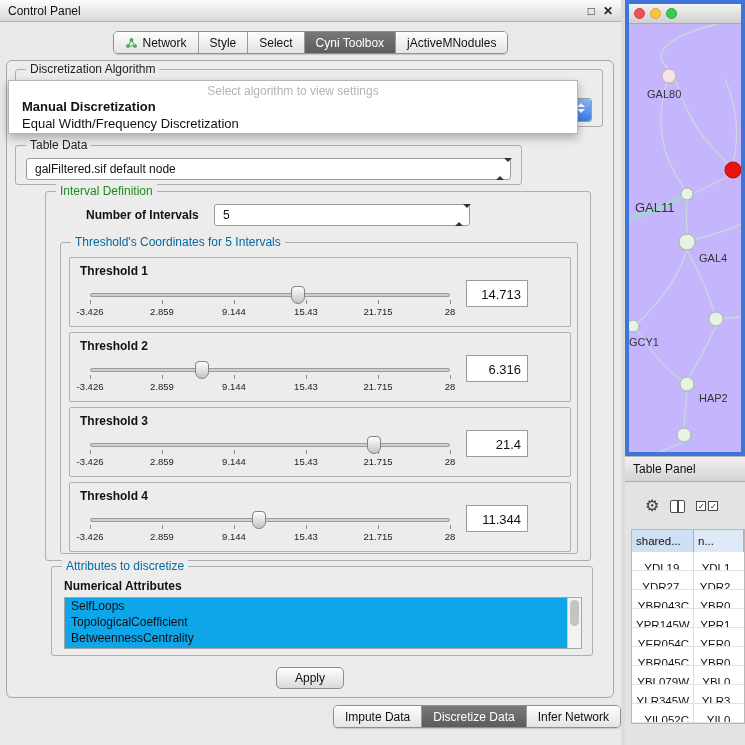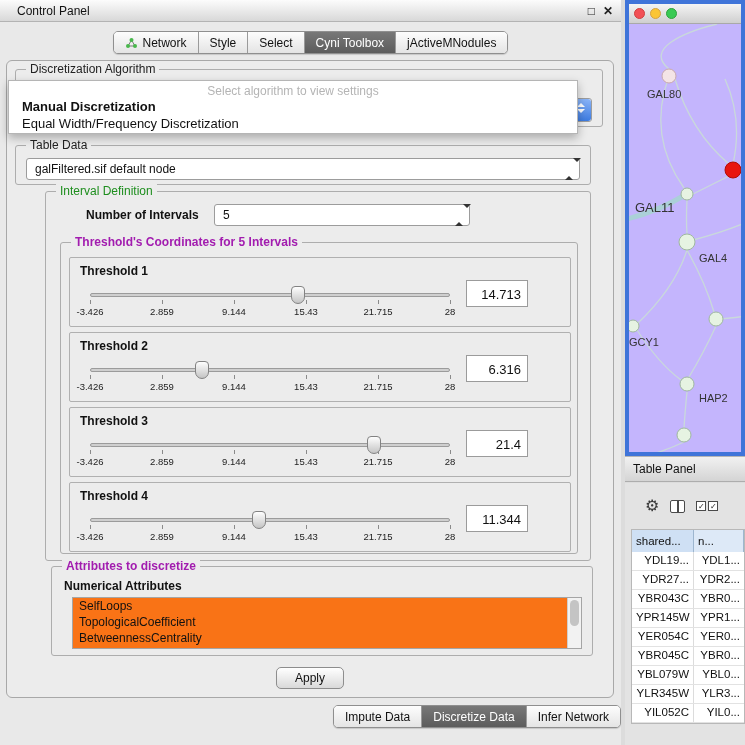--- a/index.html
+++ b/index.html
@@ -15,21 +15,21 @@
   
   .control-panel {
     position:absolute; left:0; top:0; width:621px; height:745px;
     background:#e9e9e9;
   }
   .titlebar {
     height:22px; display:flex; align-items:center; padding:0 8px;
     background:linear-gradient(#fcfcfc,#d8d8d8);
     border-bottom:1px solid #b3b3b3; font-size:12px;
   }
-  .titlebar .tb-title { flex:1;margin-left:9px; }
+  .titlebar .tb-title { flex:1; }
   .tb-btn { font-size:12px; margin-left:8px; color:#222; cursor:default; }
   .tb-close { font-weight:bold; }
 
   .tabs-row { position:absolute; top:31px; left:0; width:100%; display:flex; justify-content:center; }
   .tabbar {
     display:flex; border:1px solid #8f8f8f; border-radius:5px; overflow:hidden;
     height:23px; background:#f3f3f3; box-shadow:0 1px 1px rgba(0,0,0,.15);
   }
   .tab {
     display:flex; align-items:center; gap:5px; padding:0 11px; font-size:12px;
@@ -42,21 +42,21 @@
     position:absolute; left:6px; top:60px; width:608px; height:638px;
     border:1px solid #a8a8a8; border-radius:6px; background:#ececec;
   }
 
   .group { position:absolute; border:1px solid #adadad; border-radius:3px; }
   .group-title {
     position:absolute; top:-8px; left:10px; background:#ececec; padding:0 4px;
     font-size:12px; color:#222; white-space:nowrap;
   }
   .gt-green { color:#1e8e1e; }
-  .gt-blue  { color:#a21caf;font-weight:bold; }
+  .gt-blue  { color:#0369a1; }
 
   .combo {
     position:absolute; background:#fff; border:1px solid #9c9c9c; border-radius:3px;
     font-size:12px; color:#111; padding:0 26px 0 8px; display:flex; align-items:center;
   }
   .stepper { position:absolute; right:5px; top:50%; transform:translateY(-50%); width:9px; }
   .tri-up   { width:0;height:0;border-left:4px solid transparent;border-right:4px solid transparent;border-bottom:4px solid #333;margin:0 auto 2px; }
   .tri-down { width:0;height:0;border-left:4px solid transparent;border-right:4px solid transparent;border-top:4px solid #333;margin:0 auto; }
   .stepper-blue {
     position:absolute; right:0; top:0; bottom:0; width:22px; border-radius:0 3px 3px 0;
@@ -73,21 +73,21 @@
   .dropdown-overlay {
     position:absolute; left:8px; top:80px; width:570px; height:54px;
     background:#fff; border:1px solid #b5b5b5; box-shadow:0 4px 9px rgba(0,0,0,.28);
     z-index:60;
   }
   .dd-placeholder { text-align:center; color:#b4b4b4; font-size:12px; padding-top:3px; }
   .dd-item { font-size:13px; padding:1px 13px; }
   .dd-item.bold { font-weight:bold; }
 
   
-  .tabledata-group { left:8px; top:84px; width:576px; height:40px;text-decoration:underline; }
+  .tabledata-group { left:8px; top:84px; width:507px; height:40px;text-decoration:underline; }
   .tabledata-combo { left:10px; top:12px; right:10px; height:22px; }
 
   
   .interval-group { left:38px; top:130px; width:546px; height:370px; }
   .noi-label { position:absolute; left:40px; top:16px; font-size:12px; font-weight:bold; }
   .noi-combo { left:168px; top:12px; width:256px; height:22px; }
 
   .thresholds-group { position:absolute; left:14px; top:50px; width:518px; height:312px; border:1px solid #adadad; border-radius:3px; }
 
   .threshold-row {
@@ -113,21 +113,21 @@
     position:absolute; left:396px; top:22px; width:62px; height:27px;
     background:#fff; border:1px solid #9b9b9b; font-size:13px;
     text-align:right; padding:6px 6px 0 0;
   }
 
   
   .attr-group { left:44px; top:505px; width:542px; height:90px; }
   .attr-heading { position:absolute; left:12px; top:12px; font-size:12px; font-weight:bold; }
   .listbox {
     position:absolute; left:12px; right:10px; top:30px; bottom:6px;
-    background:#f97316; border:1px solid #a5a5a5; overflow:hidden;margin-left:8px;
+    background:#0ea5e9; border:1px solid #a5a5a5; overflow:hidden;
   }
   .list-item { font-size:12px; padding:1px 6px; white-space:nowrap; }
   .list-scrollbar { position:absolute; right:0; top:0; bottom:0; width:14px; background:#f2f2f2; border-left:1px solid #cfcfcf; }
   .list-scroll-thumb { position:absolute; left:2px; right:2px; top:2px; height:26px; background:#c4c4c4; border-radius:6px; }
 
   .apply-btn {
     position:absolute; left:50%; transform:translateX(-50%); top:606px;
     height:22px; padding:0 18px; font-size:12px; font-family:"Liberation Sans",sans-serif;
     border:1px solid #8d8d8d; border-radius:5px;
     background:linear-gradient(#ffffff,#d9d9d9); color:#111;
@@ -166,21 +166,21 @@
   .col-icon::before { content:""; position:absolute; left:6px; top:0; bottom:0; width:1.5px; background:#4a4a4a; }
   .cb-pair { display:flex; gap:2px; }
   .cb { width:10px; height:10px; border:1px solid #4a4a4a; background:#fff; font-size:8px; line-height:9px; text-align:center; color:#222; }
 
   .tp-table { position:absolute; left:6px; top:46px; width:114px; background:#fff; border:1px solid #b8b8b8;text-align:right; }
   .thead { display:flex; height:22px; font-size:11.5px; }
   .th { display:flex; align-items:center; padding:0 4px; border-right:1px solid #9db6cf; overflow:hidden; white-space:nowrap; }
   .th.c1 { width:62px; background:#cfe0f4; }
   .th.c2 { flex:1; background:#dde9f7; }
   .trow { display:flex; height:19px; border-bottom:1px solid #e2e2e2; background:#fff; }
-  .tcell { font-size:11.5px; padding:2px 4px 0; overflow:hidden; white-space:nowrap; }
+  .tcell { font-size:11.5px; padding:10px 4px 0; overflow:hidden; white-space:nowrap; }
   .tcell.c1 { width:62px; border-right:1px solid #dcdcdc; }
   .tcell.c2 { flex:1; }
 
   .net-tab-icon { display:inline-block; width:13px; height:12px; }
 </style>
 </head>
 <body>
 
 <div class="control-panel">
 

